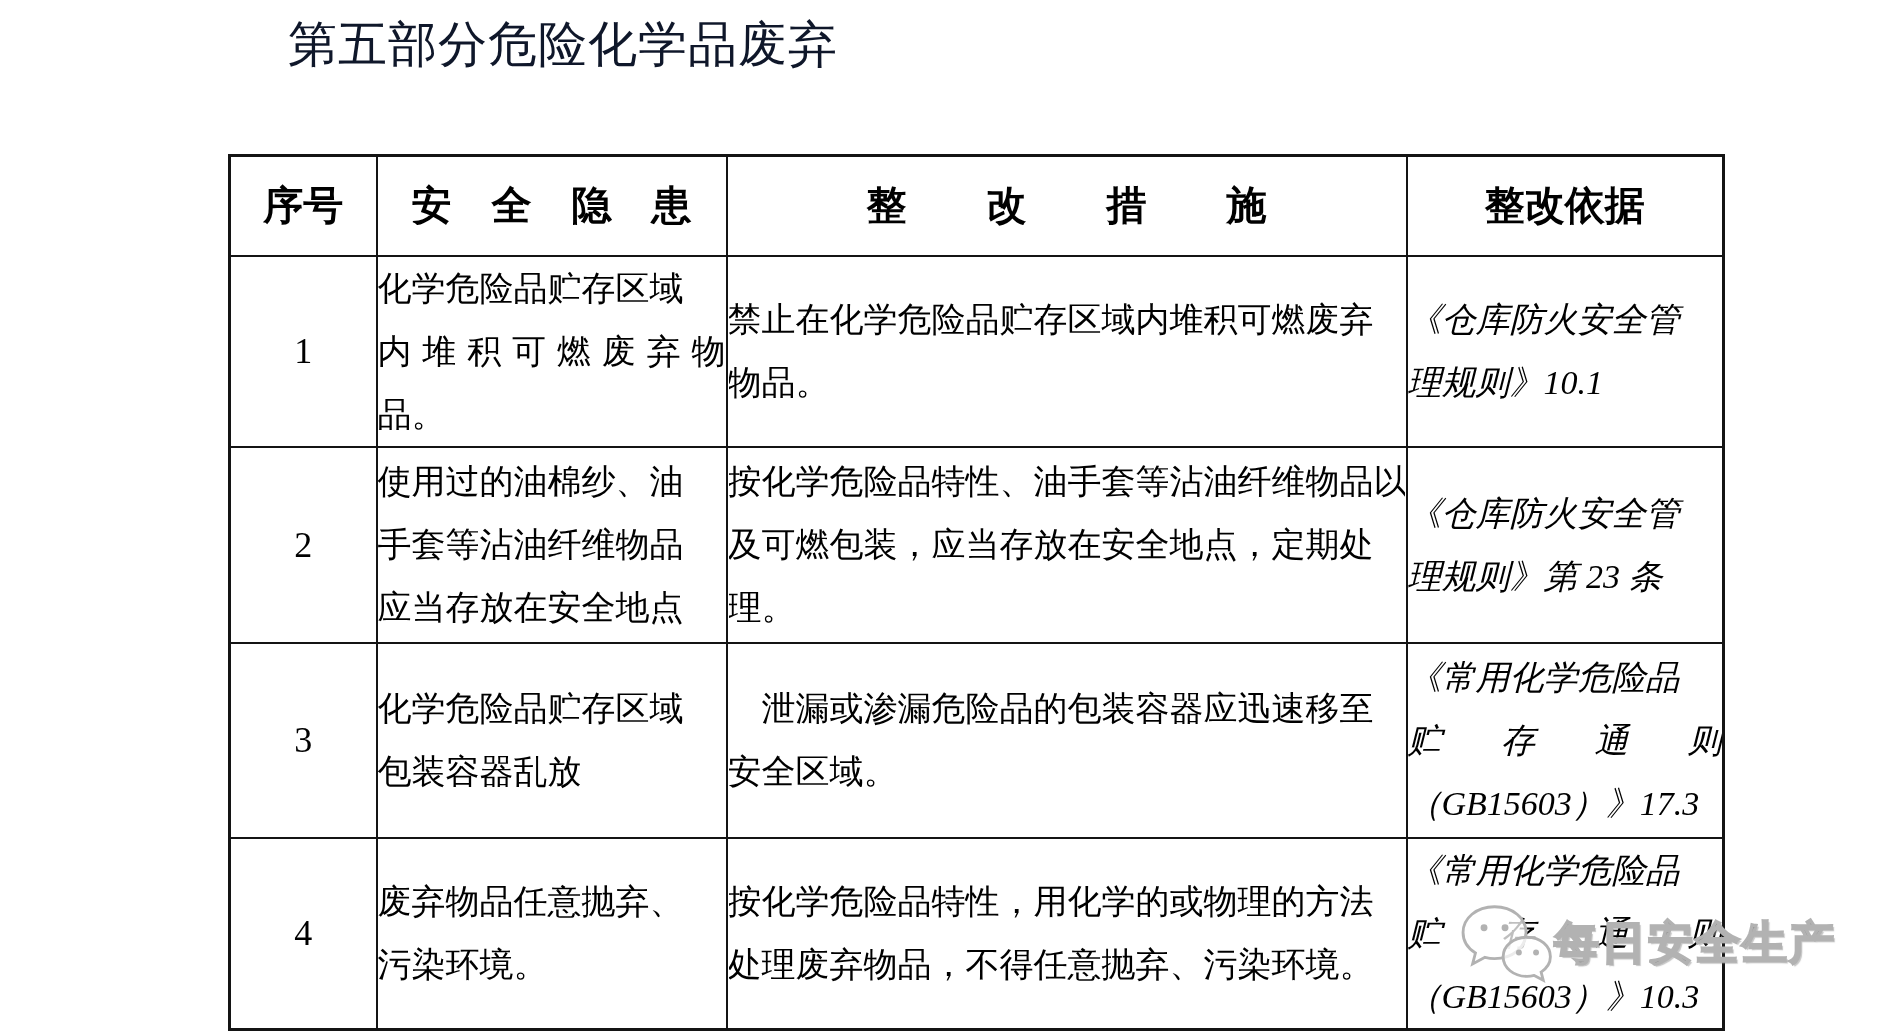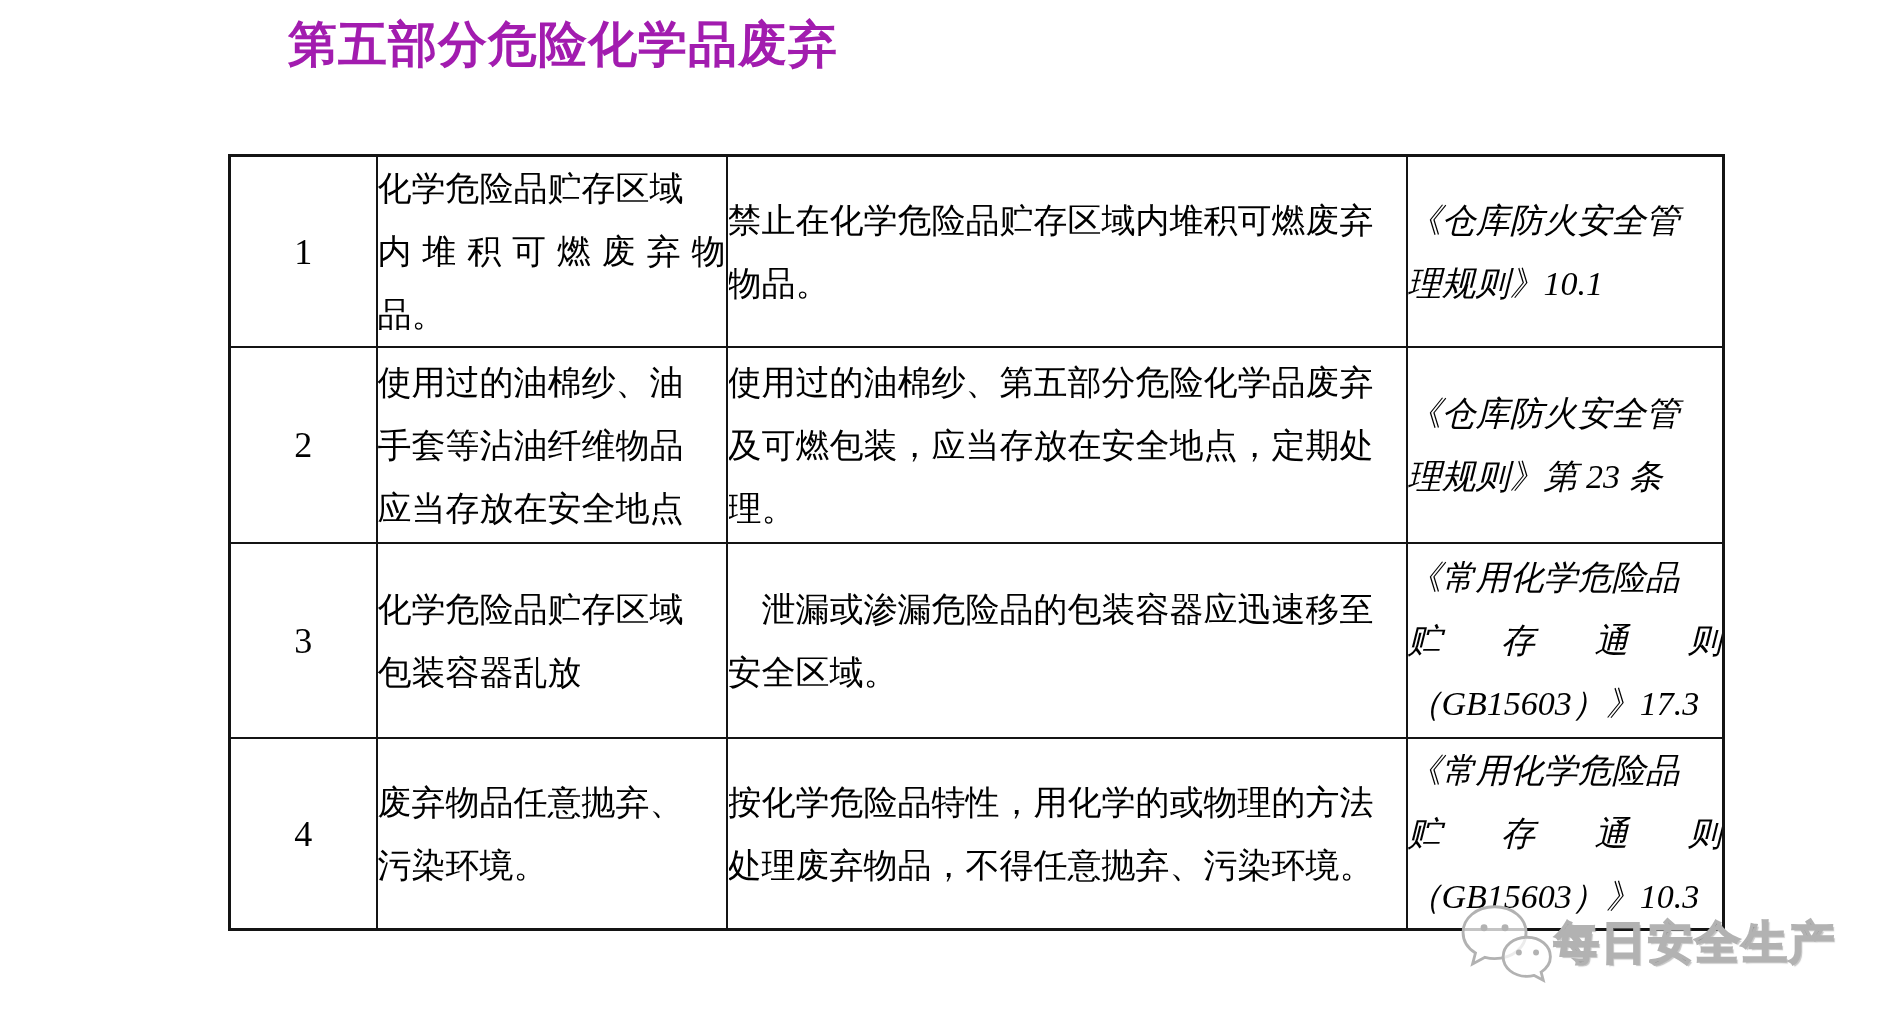--- a/index.html
+++ b/index.html
@@ -17,24 +17,24 @@
     width: 1897px;
     height: 1036px;
     background: #ffffff;
   }
   .doc-title {
     position: absolute;
     left: 288px;
     top: 12px;
     margin: 0;
     font-family: "Liberation Sans", "DejaVu Sans", sans-serif;
-    font-weight: bold;
+    font-weight: normal;
     font-size: 49px;
     letter-spacing: 1px;
-    color: #a21caf;
+    color: #0f172a;
     white-space: nowrap;
   }
   table.audit {
     position: absolute;
     left: 228px;
     top: 154px;
     width: 1494px;
     border-collapse: collapse;
     table-layout: fixed;
     border: 3px solid #141414;
@@ -105,20 +105,26 @@
   <h1 class="doc-title">第五部分危险化学品废弃</h1>
 
   <table class="audit">
     <colgroup>
       <col style="width:147px">
       <col style="width:350px">
       <col style="width:680px">
       <col style="width:317px">
     </colgroup>
     <tbody>
+        <tr style="height:100px">
+      <th class="hdr">序号</th>
+      <th class="hdr">安　全　隐　患</th>
+      <th class="hdr">整　　改　　措　　施</th>
+      <th class="hdr">整改依据</th>
+    </tr>
 
     <tr style="height:189px">
       <td class="c-no">1</td>
       <td class="c-txt pad-hazard">
         <div class="cl">化学危险品贮存区域</div>
         <div class="cl spread">内堆积可燃废弃物</div>
         <div class="cl">品。</div>
       </td>
       <td class="c-txt pad-measure">
         <div class="cl">禁止在化学危险品贮存区域内堆积可燃废弃</div>
@@ -131,21 +137,21 @@
     </tr>
 
     <tr style="height:196px">
       <td class="c-no">2</td>
       <td class="c-txt pad-hazard">
         <div class="cl">使用过的油棉纱、油</div>
         <div class="cl">手套等沾油纤维物品</div>
         <div class="cl">应当存放在安全地点</div>
       </td>
       <td class="c-txt pad-measure">
-        <div class="cl">使用过的油棉纱、第五部分危险化学品废弃</div>
+        <div class="cl">按化学危险品特性、油手套等沾油纤维物品以</div>
         <div class="cl">及可燃包装，应当存放在安全地点，定期处</div>
         <div class="cl">理。</div>
       </td>
       <td class="c-txt pad-basis">
         <div class="cl">《仓库防火安全管</div>
         <div class="cl">理规则》第 23 条</div>
       </td>
     </tr>
 
     <tr style="height:195px">

